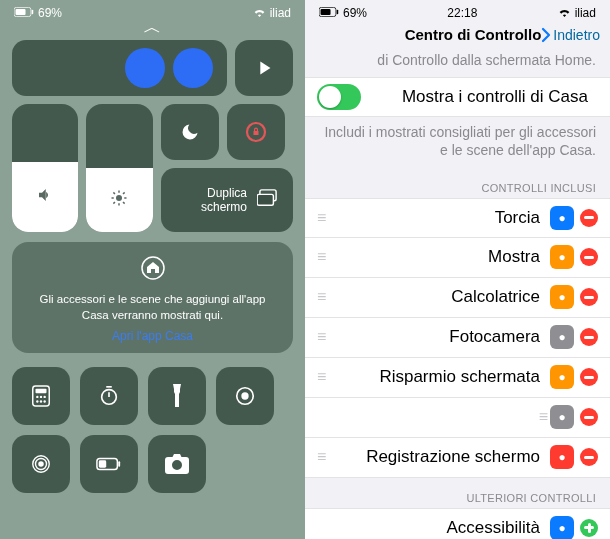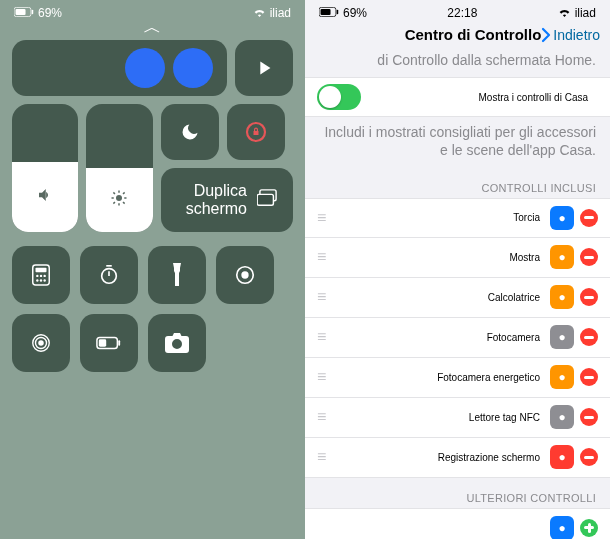--- a/index.html
+++ b/index.html
@@ -16,21 +16,21 @@
 
   .tile { background:rgba(58,78,68,0.88); border-radius:14px; position:relative; }
   .tile.wide { flex:2; height:56px; }
   .tile.small { width:58px; height:56px; display:flex; align-items:center; justify-content:center; }
 
   .slider { flex:1; height:128px; border-radius:16px; background:rgba(58,78,68,0.88); overflow:hidden; display:flex; flex-direction:column-reverse; }
   .slider .fill { background:#fff; display:flex; align-items:center; justify-content:center; }
   .slider .rest { display:flex; align-items:flex-end; justify-content:center; padding:8px 0; }
 
   .dup { flex:2; height:60px; border-radius:14px; background:rgba(58,78,68,0.88); display:flex; align-items:center; justify-content:flex-end; gap:10px; padding:0 14px; color:#fff; flex-direction:row-reverse; }
-  .dup .lbl { font-size:16px; text-align:right; }
+  .dup .lbl { font-size:12px; text-align:right; }
 
   .home { margin:10px 12px 0; border-radius:16px; background:rgba(58,78,68,0.55); padding:14px 18px 10px; text-align:center; color:#fff; }
   .home .h-icon { font-size:22px; margin-bottom:6px; }
   .home .h-text { font-size:11.5px; line-height:1.35; }
   .home .h-link { color:#3a7cf5; font-size:12px; margin-top:6px; }
 
   .tray { display:flex; gap:10px; padding:0 12px; margin-top:14px; }
   .btn { width:58px; height:58px; border-radius:14px; background:rgba(58,78,68,0.88); display:flex; align-items:center; justify-content:center; color:#fff; }
   .btn svg { fill:#fff; }
 
@@ -49,21 +49,21 @@
 
   .st-header { display:flex; flex-direction:row-reverse; align-items:center; padding:4px 10px 8px; position:relative; }
   .st-title { flex:1; text-align:right; font-size:15px; font-weight:600; }
   .st-back { color:#0369a1; font-size:14px; display:flex; flex-direction:row-reverse; align-items:center; gap:2px; }
   .st-back svg { stroke:#0a7aff; }
 
   .st-sub { color:#8a8a8e; font-size:14px; text-align:right; padding:0 14px 8px; line-height:1.3; }
 
   .cell { background:#fff; display:flex; flex-direction:row-reverse; align-items:center; min-height:40px; padding:0 12px; border-bottom:0.5px solid #e3e3e6; }
   .cell.first { border-top:0.5px solid #e3e3e6; }
-  .cell .lbl { flex:1; text-align:right; font-size:10px; padding-right:10px; }
+  .cell .lbl { flex:1; text-align:right; font-size:17px; padding-right:10px; }
   .cell .iconsq { width:24px; height:24px; border-radius:6px; display:flex; align-items:center; justify-content:center; }
   .cell .minus { width:18px; height:18px; border-radius:50%; background:#ff3b30; position:relative; margin-left:6px; }
   .cell .minus::after { content:""; position:absolute; top:7.5px; left:4px; width:10px; height:3px; background:#fff; border-radius:2px; }
   .cell .plus { width:18px; height:18px; border-radius:50%; background:#34c759; position:relative; margin-left:6px; }
   .cell .plus::before { content:""; position:absolute; top:7.5px; left:4px; width:10px; height:3px; background:#fff; border-radius:2px; }
   .cell .plus::after { content:""; position:absolute; left:7.5px; top:4px; height:10px; width:3px; background:#fff; border-radius:2px; }
   .cell .grip { margin-right:4px; color:#c8c8cc; font-size:16px; letter-spacing:-2px; }
 
   .section-h { color:#8a8a8e; font-size:11px; text-align:right; padding:14px 14px 4px; text-transform:uppercase; letter-spacing:0.3px; }
 
@@ -168,20 +168,30 @@
           <svg width="22" height="18" viewBox="0 0 24 20">
               <rect x="3" y="1" width="18" height="12" rx="2" fill="none" stroke="#fff" stroke-width="1.6"></rect>
               <rect x="0" y="6" width="18" height="12" rx="2" fill="#3a4e44" stroke="#fff" stroke-width="1.6"></rect>
             </svg>
         </span>
         <span class="lbl">Duplica schermo</span>
       </div>
     </div>
   </div>
 
+  <div class="home">
+    <div class="h-icon">
+      <svg width="24" height="24" viewBox="0 0 24 24">
+          <circle cx="12" cy="12" r="11" fill="none" stroke="#fff" stroke-width="1.5"></circle>
+          <path fill="#fff" d="M12 6l6 5v6h-4v-4h-4v4H6v-6z"></path>
+        </svg>
+    </div>
+    <div class="h-text">Gli accessori e le scene che aggiungi all'app Casa verranno mostrati qui.</div>
+    <div class="h-link">Apri l'app Casa</div>
+  </div>
 
   <div class="tray">
     <div class="btn">
       <svg width="20" height="22" viewBox="0 0 20 24">
           <rect x="1" y="1" width="18" height="22" rx="3" fill="none" stroke="#fff" stroke-width="1.6"></rect>
           <rect x="4" y="4" width="12" height="5" rx="1" fill="#fff"></rect>
           <circle cx="6" cy="13" r="1.3" fill="#fff"></circle>
           <circle cx="10" cy="13" r="1.3" fill="#fff"></circle>
           <circle cx="14" cy="13" r="1.3" fill="#fff"></circle>
           <circle cx="6" cy="18" r="1.3" fill="#fff"></circle>
@@ -307,45 +317,45 @@
           <span class="mini">●</span>
         </div>
         <span class="lbl">Fotocamera</span>
         <span class="grip">≡</span>
       </div>
       <div class="cell">
         <div class="minus"></div>
         <div class="iconsq orange">
           <span class="mini">●</span>
         </div>
-        <span class="lbl">Fotocamera energetico</span>
+        <span class="lbl">Risparmio schermata</span>
         <span class="grip">≡</span>
       </div>
       <div class="cell">
         <div class="minus"></div>
         <div class="iconsq gray">
           <span class="mini">●</span>
         </div>
-        <span class="lbl">Lettore tag NFC</span>
         <span class="grip">≡</span>
       </div>
       <div class="cell">
         <div class="minus"></div>
         <div class="iconsq red">
           <span class="mini">●</span>
         </div>
         <span class="lbl">Registrazione schermo</span>
         <span class="grip">≡</span>
       </div>
     </div>
 
   <div class="section-h">ULTERIORI CONTROLLI</div>
   <div id="more-list">
       <div class="cell first">
         <div class="plus"></div>
         <div class="iconsq blue">
           <span class="mini">●</span>
         </div>
+        <span class="lbl">Accessibilità</span>
       </div>
       <div class="cell"></div>
     </div>
 
 </div>
 
 </body></html>

